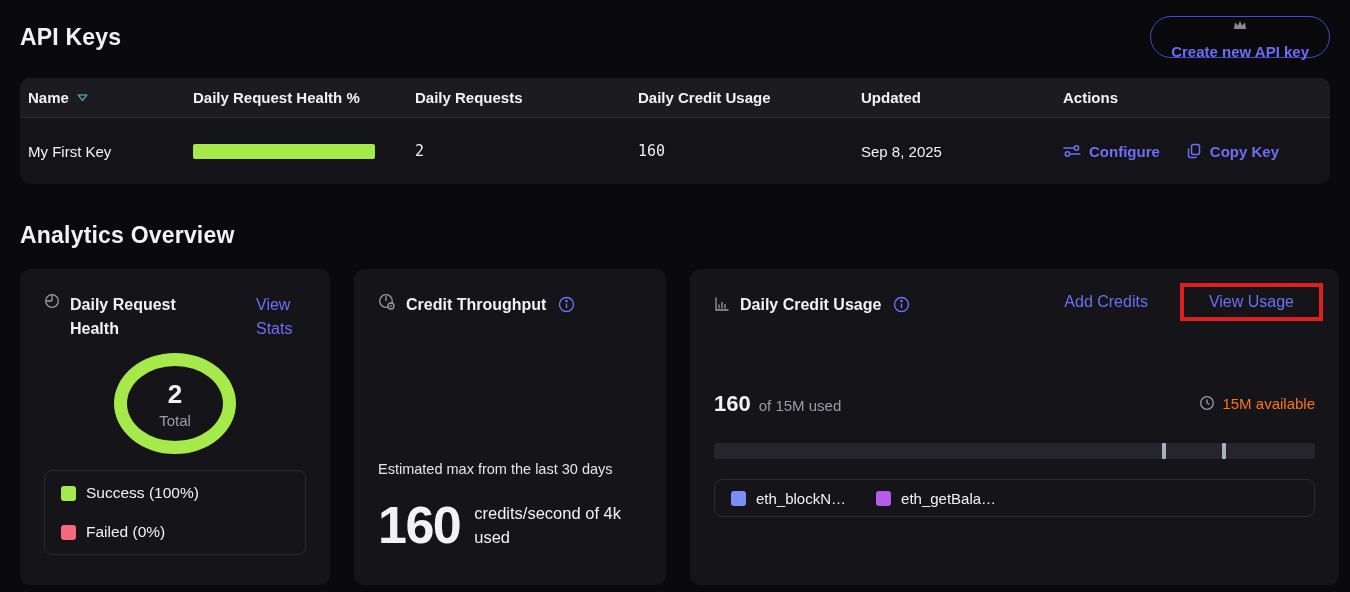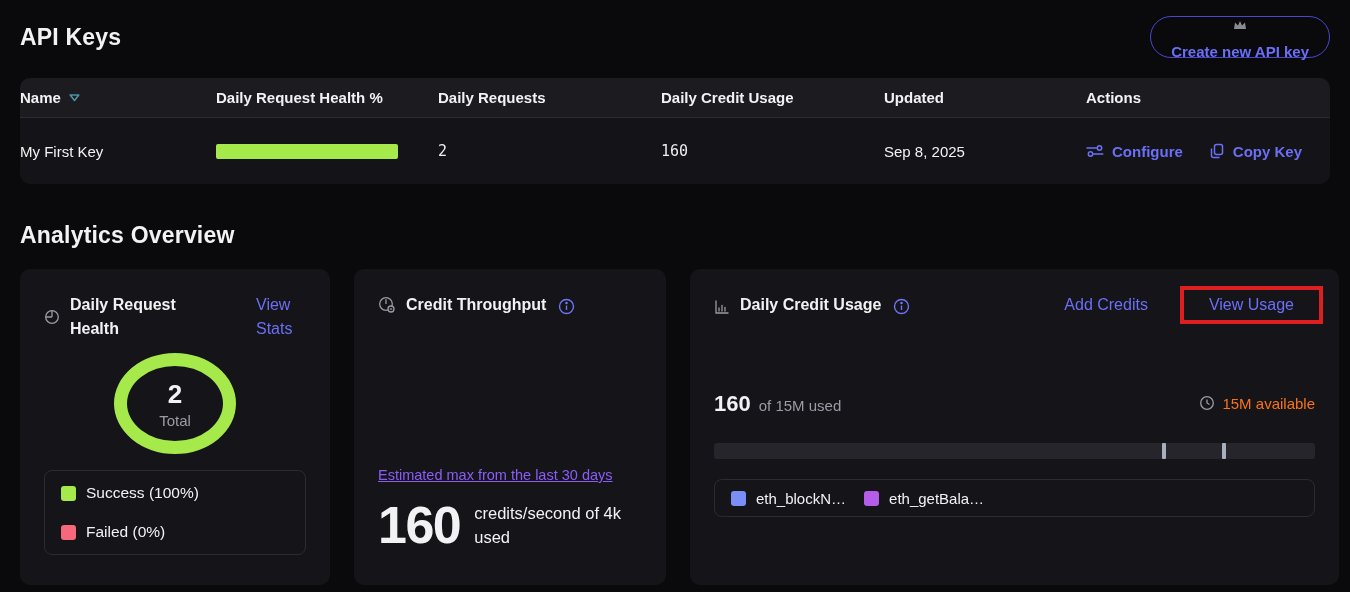--- a/index.html
+++ b/index.html
@@ -12,75 +12,75 @@
   .h1 { font-size:23px; font-weight:800; letter-spacing:.2px; }
   .create-btn { display:flex; align-items:center; gap:10px; height:42px; padding:0 20px;
     border:1px solid #4946cf; border-radius:22px; background:transparent; color:#6b6ff5;
     font-size:15px; font-weight:600; cursor:pointer; font-family:inherit;flex-direction:column; }
 
   
   .table { margin-top:20px; border-radius:10px; overflow:hidden; background:#141418; }
   .thead { display:flex; align-items:center; height:40px; background:#1b1b20;
     border-bottom:1px solid #2a2a30; font-size:15px; font-weight:700; }
   .trow { display:flex; align-items:center; height:66px; font-size:15px; }
-  .col-name{ width:196px; padding-left:0; display:flex; align-items:center; gap:8px;}
+  .col-name{ width:173px; padding-left:8px; display:flex; align-items:center; gap:8px;}
   .col-health{ width:222px; }
   .col-req{ width:223px; }
   .col-usage{ width:223px; }
   .col-updated{ width:202px; }
   .col-actions{ flex:1; display:flex; align-items:center; gap:26px; }
   .mono { font-family:"DejaVu Sans Mono", monospace; font-size:15px; color:#ededef; }
   .health-track { width:182px; height:15px; }
   .health-fill { height:15px; border-radius:2px; background:#a6e94b; }
   .action { display:flex; align-items:center; gap:8px; color:#6b6ff5; font-weight:600; cursor:pointer; }
 
   
   .section-title { margin-top:38px; font-size:23px; font-weight:800; letter-spacing:.2px; }
   .cards { display:grid; grid-template-columns:310px 312px 649px; gap:24px; margin-top:20px; }
   .card { background:#151519; border-radius:10px; height:316px; padding:24px 24px 30px;
     display:flex; flex-direction:column; }
 
-  .card-head { display:flex; align-items:center; gap:10px; }
+  .card-head { display:flex; align-items:flex-start; gap:10px; }
   .card-title { font-size:16px; font-weight:700; line-height:24px; }
   .icon { flex:none; display:inline-flex; color:#9a9aa2; }
   .info-icon { color:#6d74f6; margin-left:2px; margin-top:3px; }
 
   
   .c1-head { }
   .c1-title { max-width:122px; }
   .view-stats { margin-left:auto; width:50px; color:#6b6ff5; font-size:16px; line-height:24px; cursor:pointer; }
   .donut { width:122px; height:122px; border:13px solid #a6e94b; border-radius:50%;
     margin:12px auto 0; display:flex; flex-direction:column; align-items:center; justify-content:center; }
   .donut-num { font-size:26px; font-weight:800; }
   .donut-lbl { font-size:15px; color:#9b9ba6; margin-top:2px; }
   .legend-box { margin-top:16px; border:1px solid #2b2b31; border-radius:8px; padding:13px 16px;
     display:flex; flex-direction:column; gap:21px; }
   .legend-item { display:flex; align-items:center; gap:10px; font-size:15.5px; }
   .swatch { width:15px; height:15px; border-radius:3px; flex:none; }
 
   
   .c2-bottom { margin-top:auto; }
-  .c2-sub { font-size:14.5px; margin-bottom:12px; color:#8b5cf6;text-decoration:underline; }
+  .c2-sub { font-size:14.5px; margin-bottom:18px; color:#e5e5e5; }
   .big-row { display:flex; align-items:center; gap:14px; }
   .big-num { font-size:52px; font-weight:800; letter-spacing:-1.5px; }
   .big-desc { font-size:16.5px; line-height:24px; width:185px; }
 
   
   .c3-links { margin-left:auto; display:flex; align-items:center; gap:16px; }
   .c3-link { color:#6b6ff5; font-size:16px; cursor:pointer; white-space:nowrap; }
   .annotation { display:inline-flex; border:4px solid #dd1f1f; padding:6px 25px;
     margin:-12px -8px -12px 16px; }
   .usage-row { margin-top:74px; display:flex; align-items:baseline; }
   .used-num { font-size:22px; font-weight:800; }
   .used-suffix { font-size:15px; color:#9b9ba6; margin-left:8px; }
   .avail { margin-left:auto; display:flex; align-items:center; gap:7px; color:#f97316; font-size:15px; }
   .usage-bar { margin-top:26px; height:16px; background:#25252b; border-radius:3px; position:relative; }
   .tick { position:absolute; top:0; width:4px; height:16px; background:#a9b0bd; border-radius:1px; }
   .legend-row { margin-top:20px; border:1px solid #2b2b31; border-radius:8px; height:38px;
-    display:flex; align-items:center; gap:18px; padding:0 16px; }
+    display:flex; align-items:center; gap:30px; padding:0 16px; }
   .legend-row .legend-item { font-size:15px; }
 </style>
 </head>
 <body>
 
 <div class="page">
 
   <div class="topbar">
     <div class="h1">API Keys</div>
     <button class="create-btn">

